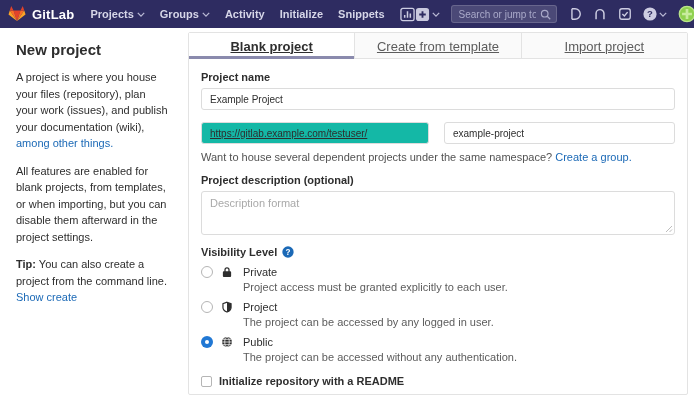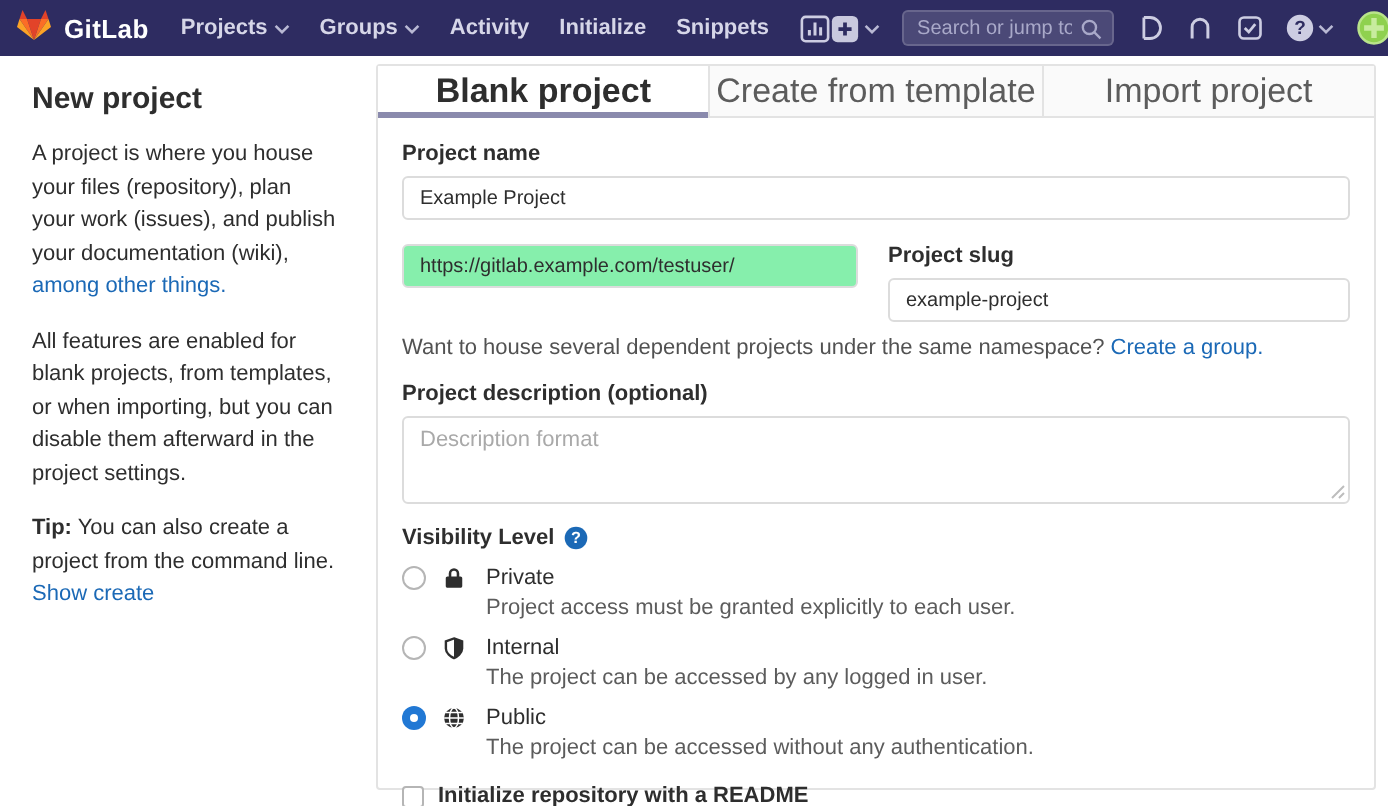--- a/index.html
+++ b/index.html
@@ -23,32 +23,32 @@
   .sidebar { width:188px; padding:10px 18px 0 16px; flex:none; }
   .sb-title { font-size:15px; font-weight:bold; margin:3px 0 11px; }
   .sb-p { line-height:1.5; margin-bottom:11px; }
   .sb-p b { font-weight:bold; }
   a.link { color:#1b69b6; text-decoration:none; cursor:pointer; }
 
   .panel { flex:1; margin:4px 6px 8px 0; border:1px solid #e3e3e3; border-radius:2px; background:#fff; display:flex; flex-direction:column; }
 
   
   .tabs { display:flex; flex:none; }
-  .tab { flex:1; height:26px; display:flex; align-items:center; justify-content:center; font-size:17px; color:#5c5c5c; background:#fafafa; box-shadow:inset 0 -1px 0 #e3e3e3; border-left:1px solid #e3e3e3; cursor:pointer; }
+  .tab { flex:1; height:26px; display:flex; align-items:center; justify-content:center; font-size:13px; color:#5c5c5c; background:#fafafa; box-shadow:inset 0 -1px 0 #e3e3e3; border-left:1px solid #e3e3e3; cursor:pointer;text-decoration:underline; }
   .tab:first-child { border-left:none; }
   .tab.active { background:#fff; color:#2e2e2e; font-weight:bold; box-shadow:inset 0 -3px 0 #8a8aad; }
 
   
   .form { padding:12px 12px 10px; flex:1; display:flex; flex-direction:column; }
   .flabel { font-weight:bold; margin-bottom:5px; }
   input.text { height:22px; border:1px solid #dcdcdc; border-radius:3px; padding:0 8px; font-size:10px; font-family:inherit; color:#2e2e2e; width:100%; outline:none; }
   .name-input { width:168px; }
   .row-urlslug { display:flex; gap:15px; margin-top:12px; }
   .col-url { width:228px; flex:none; }
-  .col-url input { background:#86efac; }
+  .col-url input { background:#14b8a6;text-decoration:underline; }
   .col-slug { flex:1; }
   .hint { margin-top:7px; color:#525252; }
   .section { margin-top:11px; }
   .ta-wrap { position:relative; }
   textarea { width:100%; height:44px; border:1px solid #dcdcdc; border-radius:3px; padding:5px 8px; font-family:inherit; font-size:11px; resize:none; color:#2e2e2e; outline:none; display:block; }
   textarea::placeholder { color:#a9a9a9; }
   .grip { position:absolute; right:2px; bottom:2px; }
 
   .vis-label { display:flex; align-items:center; gap:5px; font-weight:bold; }
   .option { margin-top:8px; }
@@ -192,21 +192,20 @@
     <div class="form">
 
       <div class="flabel">Project name</div>
       <input class="text name-input" type="text" value="Example Project" style="">
 
       <div class="row-urlslug">
         <div class="col-url">
           <input class="text" type="text" value="https://gitlab.example.com/testuser/" style="">
         </div>
         <div class="col-slug">
-          <div class="flabel">Project slug</div>
           <input class="text" type="text" value="example-project" style="">
         </div>
       </div>
 
       <div class="hint">
         <span>Want to house several dependent projects under the same namespace?</span>
         <a class="link">Create a group.</a>
       </div>
 
       <div class="section">
@@ -243,21 +242,21 @@
 
         <div class="option">
           <div class="opt-head">
             <span class="radio"></span>
             <span class="opt-icon">
               <svg width="12" height="12" viewBox="0 0 16 16">
                   <path fill="none" stroke="#2e2e2e" stroke-width="1.6" d="M8 1.6l5.4 1.9v5c0 2.9-3.4 5.3-5.4 6.2-2-.9-5.4-3.3-5.4-6.2v-5z"></path>
                   <path fill="#2e2e2e" d="M8 1.6l5.4 1.9v5c0 2.9-3.4 5.3-5.4 6.2z"></path>
                 </svg>
             </span>
-            <span>Internal</span>
+            <span>Project</span>
           </div>
           <div class="opt-desc">The project can be accessed by any logged in user.</div>
         </div>
 
         <div class="option">
           <div class="opt-head">
             <span class="radio checked"></span>
             <span class="opt-icon">
               <svg width="12" height="12" viewBox="0 0 16 16">
                   <circle cx="8" cy="8" r="6.6" fill="#2e2e2e"></circle>

